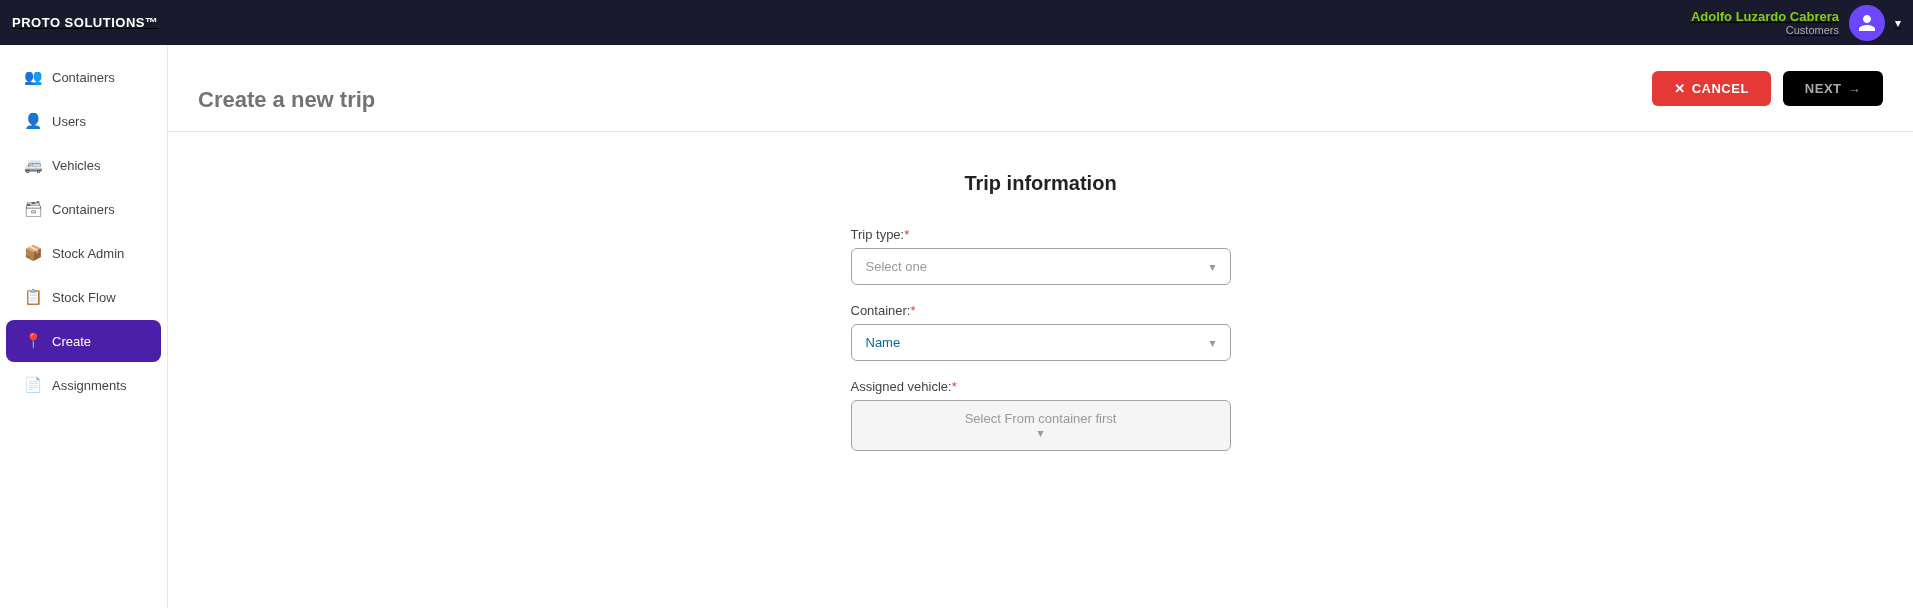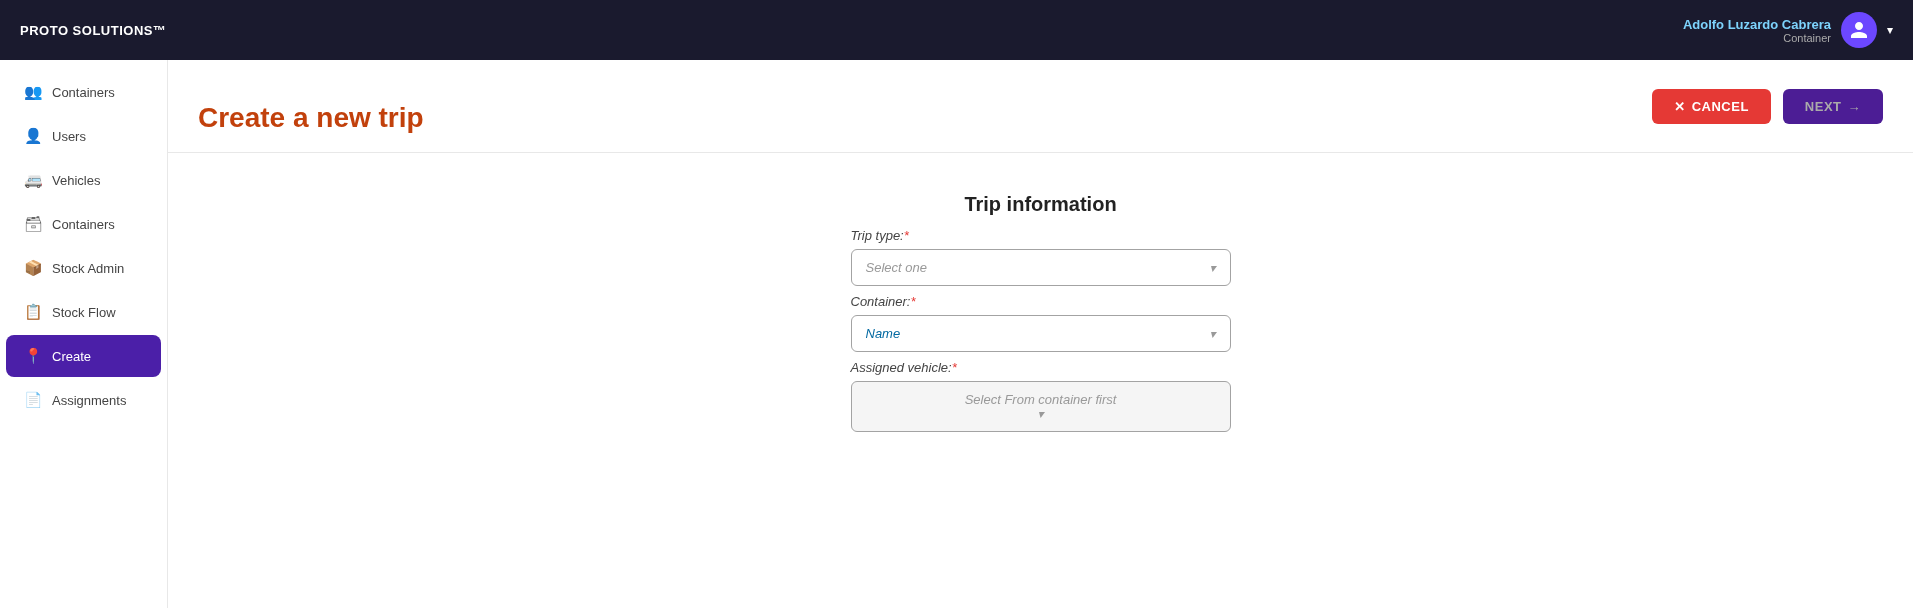--- a/index.html
+++ b/index.html
@@ -1,43 +1,44 @@
 <!DOCTYPE html>
 <html><head>
   <meta charset="utf-8">
   <style>
     * { box-sizing: border-box; margin: 0; padding: 0; }
     body { font-family: 'Segoe UI', Arial, sans-serif; background: #f5f5f5; display: flex; flex-direction: column; height: 608px; overflow: hidden; }
 
     
     .topbar {
-      height: 60px;
+      height: 45px;
       background: #1a1a2e;
       display: flex;
       align-items: center;
       justify-content: space-between;
-      padding: 0 20px;
+      padding: 0 12px;
       flex-shrink: 0;
+      text-decoration: underline;
     }
     .topbar-brand {
       color: #fff;
       font-size: 13px;
       font-weight: 700;
       letter-spacing: 0.5px;
     }
     .topbar-user {
       display: flex;
       align-items: center;
       gap: 10px;
     }
     .topbar-user-info {
       text-align: right;
     }
     .topbar-user-name {
-      color: #7dd3fc;
+      color: #84cc16;
       font-size: 13px;
       font-weight: 600;
     }
     .topbar-user-role {
       color: #aaa;
       font-size: 11px;
     }
     .avatar-circle {
       width: 36px;
       height: 36px;
@@ -109,23 +110,23 @@
     .page-header {
       background: #fff;
       padding: 18px 30px;
       display: flex;
       align-items: center;
       justify-content: space-between;
       border-bottom: 1px solid #e8e8e8;
       flex-shrink: 0;
     }
     .page-title {
-      font-size: 28px;
+      font-size: 22px;
       font-weight: 700;
-      color: #c2410c;
+      color: #737373;
       margin-top: 24px;
     }
     .header-actions {
       display: flex;
       gap: 12px;
       align-items: center;
     }
     .btn-cancel {
       background: #e53935;
       color: #fff;
@@ -134,21 +135,21 @@
       border-radius: 6px;
       font-size: 13px;
       font-weight: 700;
       cursor: pointer;
       display: flex;
       align-items: center;
       gap: 6px;
       letter-spacing: 0.5px;
     }
     .btn-next {
-      background: #4c1d95;
+      background: #000000;
       color: #aaa;
       border: none;
       padding: 10px 22px;
       border-radius: 6px;
       font-size: 13px;
       font-weight: 700;
       cursor: not-allowed;
       display: flex;
       align-items: center;
       gap: 6px;
@@ -162,26 +163,25 @@
       display: flex;
       flex-direction: column;
       align-items: center;
       padding: 40px 20px;
       background: #fff;
     }
     .form-section-title {
       font-size: 20px;
       font-weight: 600;
       color: #222;
-      margin-bottom: 12px;
+      margin-bottom: 32px;
     }
     .form-group {
       width: 380px;
-      margin-bottom: 8px;
-      font-style: italic;
+      margin-bottom: 18px;
     }
     .form-label {
       font-size: 13px;
       color: #444;
       margin-bottom: 6px;
       display: block;
     }
     .required-star {
       color: #e53935;
     }
@@ -209,21 +209,21 @@
     }
   </style>
 </head>
 <body>
 
 <div class="topbar">
   <span class="topbar-brand">PROTO SOLUTIONS™</span>
   <div class="topbar-user">
     <div class="topbar-user-info">
       <div class="topbar-user-name">Adolfo Luzardo Cabrera</div>
-      <div class="topbar-user-role">Container</div>
+      <div class="topbar-user-role">Customers</div>
     </div>
     <div class="avatar-circle">
       <svg width="20" height="20" viewBox="0 0 24 24" fill="white">
           <path d="M12 12c2.7 0 4.8-2.1 4.8-4.8S14.7 2.4 12 2.4 7.2 4.5 7.2 7.2 9.3 12 12 12zm0 2.4c-3.2 0-9.6 1.6-9.6 4.8v2.4h19.2v-2.4c0-3.2-6.4-4.8-9.6-4.8z"></path>
         </svg>
     </div>
     <span class="chevron-down">▾</span>
   </div>
 </div>
 

